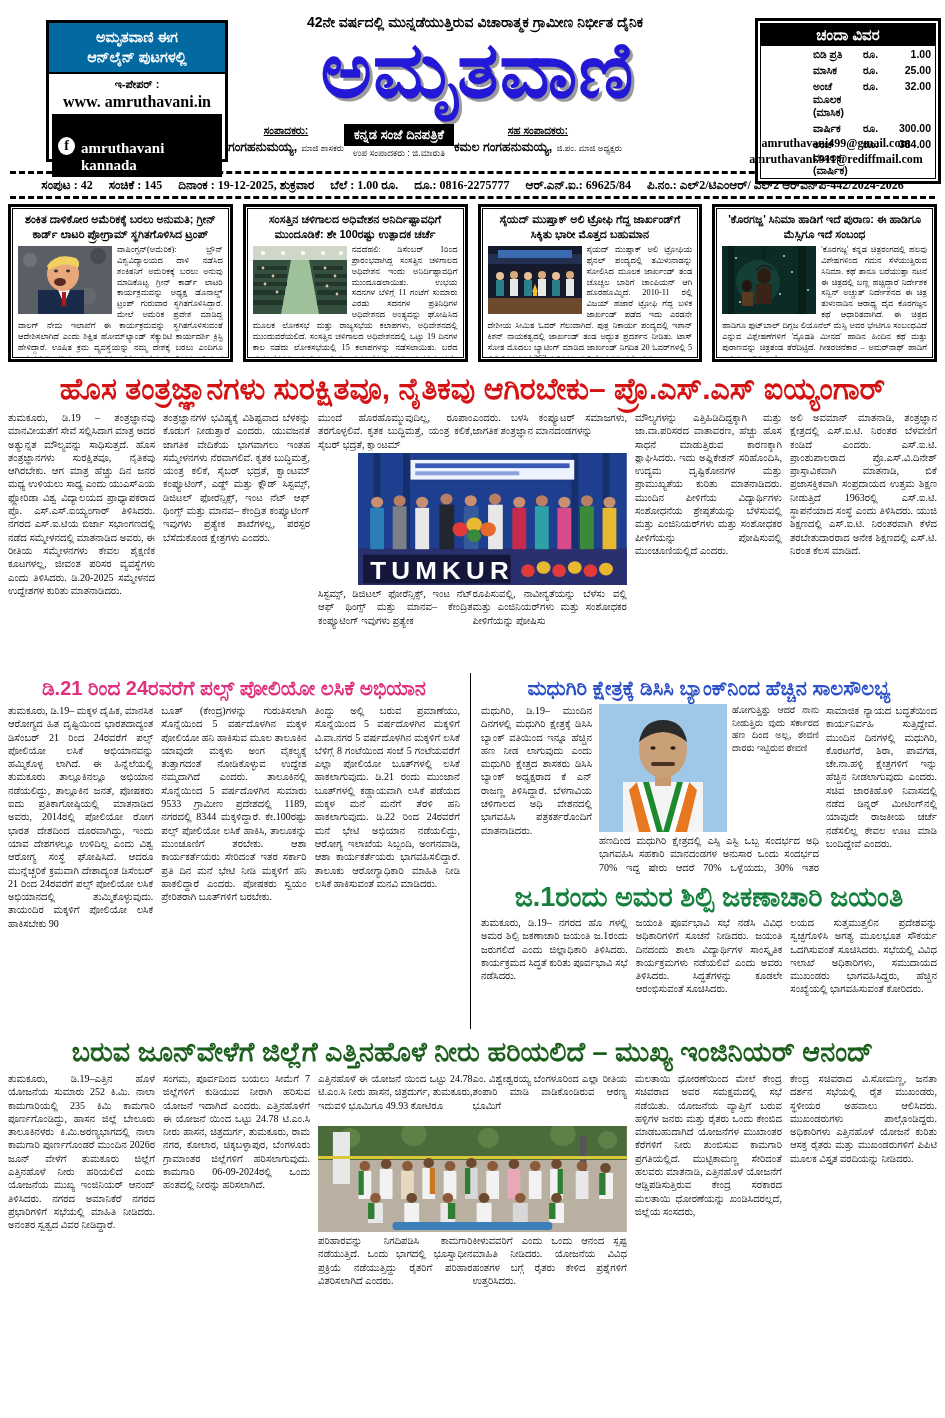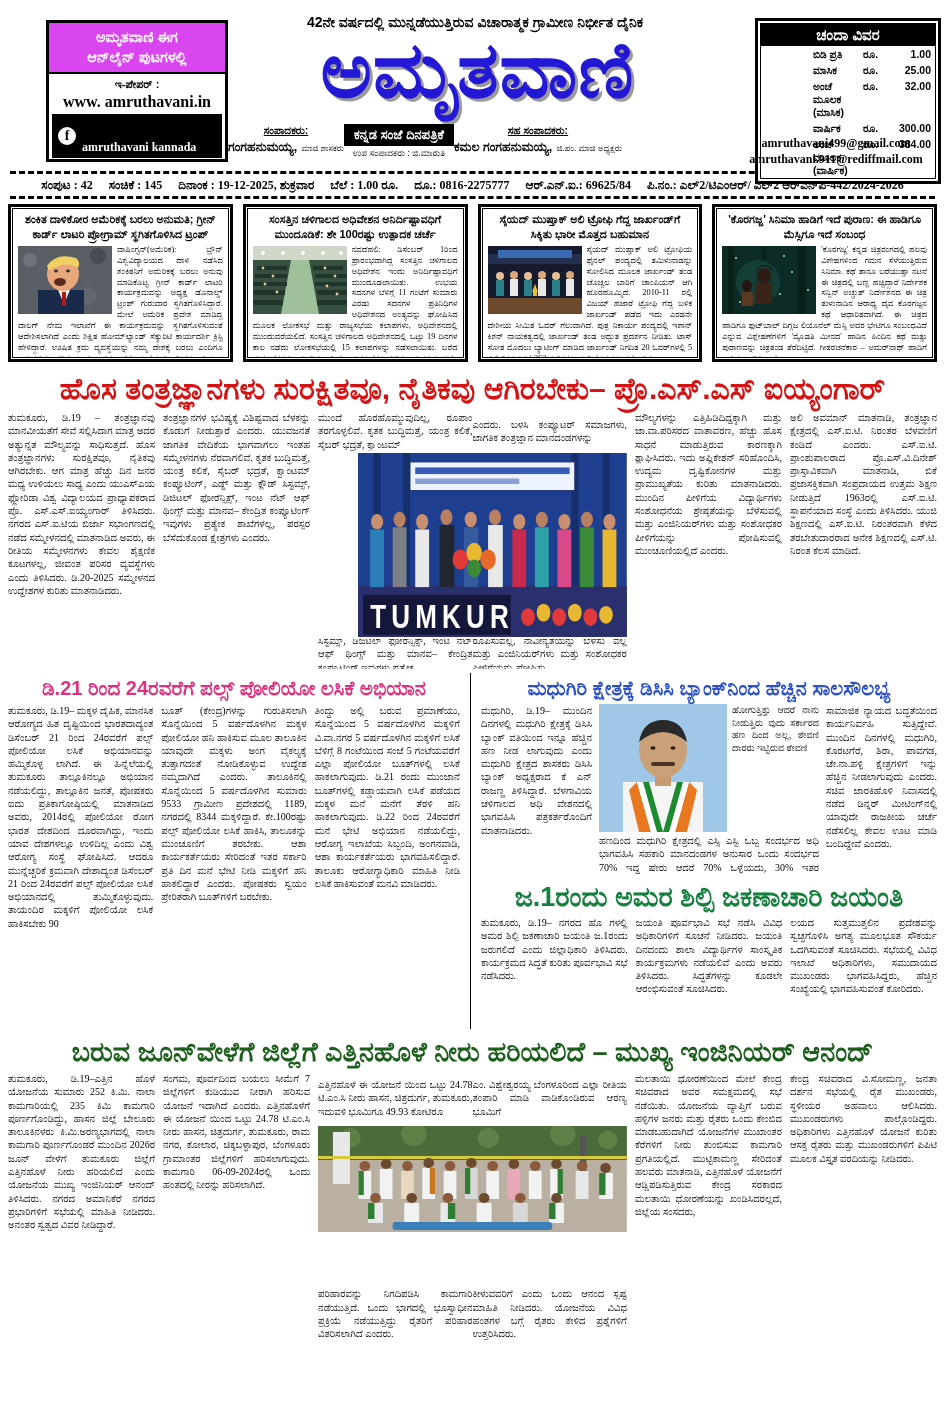--- a/index.html
+++ b/index.html
@@ -2,29 +2,29 @@
 <html><head>
 <meta charset="utf-8">
 <style>
   html,body{margin:0;padding:0;background:#e8e8e8;}
   .page{width:945px;height:1418px;background:#ffffff;position:relative;margin:0 auto;
         font-family:"Liberation Sans",sans-serif;color:#000;overflow:hidden;box-sizing:border-box;padding-top:6px;}
   
   .header{position:relative;height:164px;}
   .online-box{position:absolute;left:46px;top:14px;width:182px;height:142px;border:3px solid #000;background:#fff;
               display:flex;flex-direction:column;box-sizing:border-box;}
-  .online-box .black-top{background:#d946ef;color:#fff;font-weight:bold;font-size:14.5px;text-align:center;
+  .online-box .black-top{background:#0369a1;color:#fff;font-weight:bold;font-size:14.5px;text-align:center;
                          line-height:1.35;padding:5px 2px;}
   .online-box .mid{flex:1;border-top:2px solid #000;text-align:center;padding-top:4px;}
   .epaper{font-size:11px;font-weight:bold;}
   .website{font-size:16px;font-weight:bold;font-family:"Liberation Serif",serif;margin-top:2px;}
   .fb-bar{background:#000;color:#fff;display:flex;align-items:center;gap:6px;padding:3px 6px;margin:3px;}
   .fb-circle{width:18px;height:18px;border-radius:50%;background:#fff;color:#000;font-weight:bold;
              font-family:"Liberation Serif",serif;display:flex;align-items:center;justify-content:center;font-size:14px;}
-  .fb-text{font-family:"Liberation Serif",serif;font-weight:bold;font-size:12px;margin-top:23px;}
+  .fb-text{font-family:"Liberation Serif",serif;font-weight:bold;font-size:15px;margin-top:23px;}
   .tagline{position:absolute;left:240px;top:8px;width:470px;text-align:center;font-weight:bold;font-size:14px;}
   .masthead{position:absolute;left:225px;top:26px;width:505px;text-align:center;font-size:78px;font-weight:bold;
             color:#2318d6;line-height:1.0;letter-spacing:1px;font-family:"Liberation Serif",serif;
             text-shadow:3px 3px 0 #9a9a9a,-1px -1px 0 #ffffff,1px -1px 0 #ffffff;}
   .editors{position:absolute;left:228px;top:118px;width:505px;display:flex;justify-content:flex-start;align-items:flex-start;}
   .ed-block{text-align:center;}
   .ed-label{font-size:10.5px;font-weight:bold;text-decoration:underline;}
   .ed-name{font-size:12.5px;font-weight:bold;}
   .ed-title{font-size:8.5px;}
   .badge-wrap{text-align:center;}
@@ -55,24 +55,24 @@
   .hl-red{color:#d41414;font-size:30px;margin:10px 6px 4px;}
   .hl-pink{color:#e0317f;font-size:20px;margin:4px 2px;}
   .hl-blue{color:#2b50c8;font-size:20px;margin:4px 2px;}
   .hl-black{color:#15803d;font-size:27px;margin:6px 2px 3px;}
   .hl-green{color:#1c5e1c;font-size:27px;margin:8px 6px 4px;}
   .bodytext{font-size:10px;line-height:1.33;text-align:justify;font-family:"Liberation Serif",serif;overflow:hidden;}
   .cols{display:flex;gap:8px;margin:0 8px;overflow:hidden;}
   .col{flex:1;overflow:hidden;}
   .lead-cols{height:258px;}
   .midzone{flex:2.1;display:flex;flex-direction:column;overflow:hidden;}
-  .mid-top,.mid-bot{display:flex;gap:0;overflow:hidden;align-items:center;}
+  .mid-top,.mid-bot{display:flex;gap:0;overflow:hidden;}
   .mid-top{height:40px;}
   .mid-bot{flex:1;}
-  .mid-photo{height:184px;margin:2px 0;padding-left:40px;}
+  .mid-photo{height:132px;margin:2px 0;padding-left:40px;}
   .mid-photo svg{display:block;width:100%;height:100%;}
   
   .row2{display:flex;margin:4px 8px 0;gap:10px;height:356px;}
   .story-left{width:452px;display:flex;flex-direction:column;}
   .vdiv{width:1px;background:#000;}
   .story-right{flex:1;display:flex;flex-direction:column;}
   .cols3{display:flex;gap:8px;overflow:hidden;}
   .polio-cols{flex:1;}
   .dcc-zone{display:flex;gap:7px;height:172px;overflow:hidden;}
   .dcc-mid{width:220px;display:flex;flex-direction:column;}

